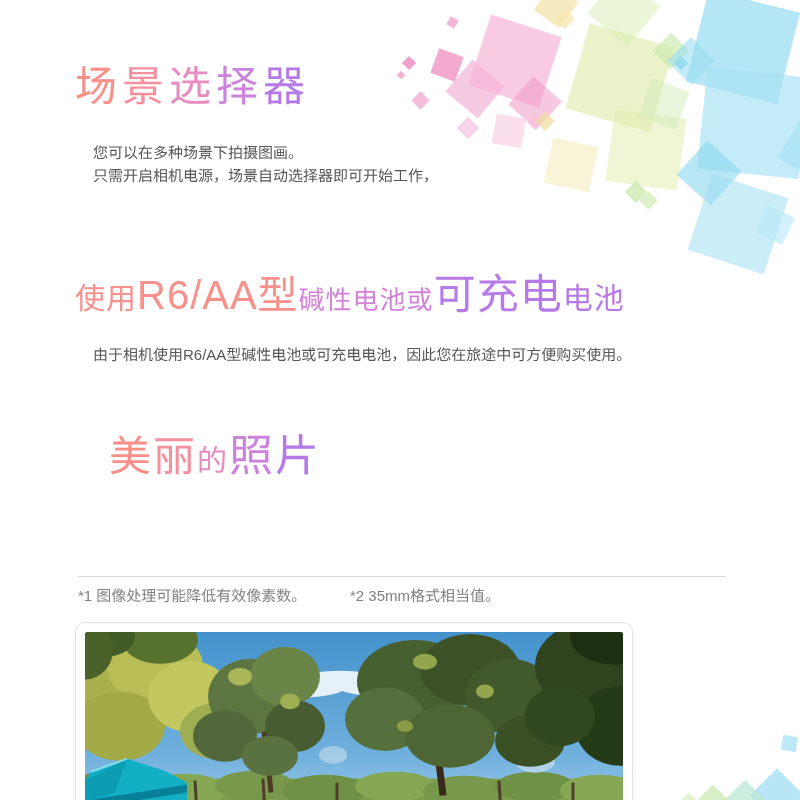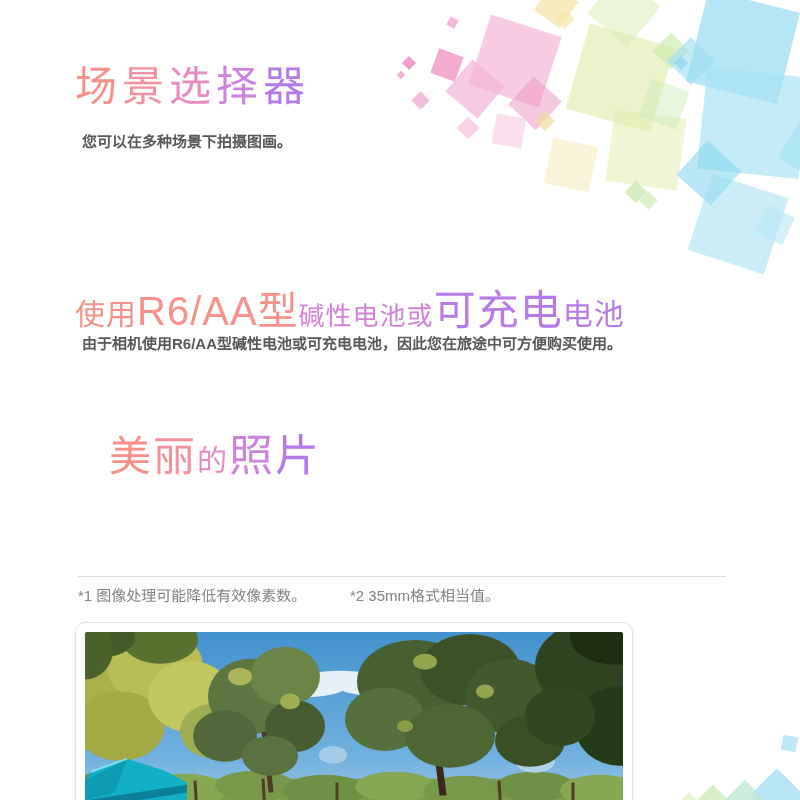--- a/index.html
+++ b/index.html
@@ -8,31 +8,31 @@
     overflow:hidden;
     font-family:"Liberation Sans","DejaVu Sans",sans-serif;
   }
   
   .decor-tr{position:absolute;top:0;right:0;}
   .decor-br{position:absolute;left:640px;top:690px;}
 
   
   .heading{position:absolute;margin:0;font-weight:300;white-space:nowrap;}
   .h-scene{left:75px;top:52px;font-size:42px;letter-spacing:5px;}
-  .h-battery{left:75px;top:276px;letter-spacing:1px;text-align:right;}
+  .h-battery{left:75px;top:260px;letter-spacing:1px;text-align:right;}
   .h-photo{left:75px;top:420px;letter-spacing:2px;margin-left:34px;}
 
   
   .g1{color:#f8908a}.g2{color:#f5909e}.g3{color:#e78cc0}.g4{color:#cd83dd}.g5{color:#b67ae8}
   .hc-coral{color:#f8918b}.hc-mid{color:#d283d8}.hc-purple{color:#b77be7}
   .sz-sm{font-size:26px}.sz-md{font-size:30px}.sz-lg{font-size:40px}.sz-xl{font-size:42px}
   .t-lg{font-size:42px}.t-sm{font-size:30px}.t-xl{font-size:44px}
 
   
-  .body-text{position:absolute;color:#595757;font-size:15px;line-height:23px;margin:4px;font-weight:bold;}
+  .body-text{position:absolute;color:#595757;font-size:15px;line-height:23px;margin:15px;}
   .p-scene{left:78px;top:126px;}
   .p-battery{left:78px;top:328px;white-space:nowrap;}
   .p-photo{left:78px;top:504px;}
   .p-photo .pline{white-space:nowrap;}
   sup{font-size:10px;line-height:0;}
 
   .rule{position:absolute;left:78px;top:576px;width:648px;height:1px;background:#dcdcdc;}
 
   .footnotes{position:absolute;left:78px;top:584px;font-size:15px;color:#828282;width:648px;}
   .fn-2{position:absolute;left:272px;top:0;}
@@ -84,20 +84,21 @@
     <rect x="286" y="58" width="10" height="10" fill="#8ed9ef" opacity=".8" transform="rotate(45 291 63)"></rect>
     <rect x="396" y="128" width="44" height="44" fill="#9edff3" opacity=".5" transform="rotate(30 418 150)"></rect>
   </svg>
 
   <section>
     <h1 class="heading h-scene">
       <span class="g1">场</span><span class="g2">景</span><span class="g3">选</span><span class="g4">择</span><span class="g5">器</span>
     </h1>
     <div class="body-text p-scene">
       <div>您可以在多种场景下拍摄图画。</div>
+      <div>只需开启相机电源，场景自动选择器即可开始工作，</div>
     </div>
   </section>
 
   <section>
     <h2 class="heading h-battery">
       <span class="hc-coral sz-md">使用</span><span class="hc-coral sz-lg">R6/AA型</span><span class="hc-mid sz-sm">碱性电池或</span><span class="hc-purple sz-xl">可充电</span><span class="hc-purple sz-md">电池</span>
     </h2>
     <p class="body-text p-battery">由于相机使用R6/AA型碱性电池或可充电电池，因此您在旅途中可方便购买使用。</p>
   </section>
 

